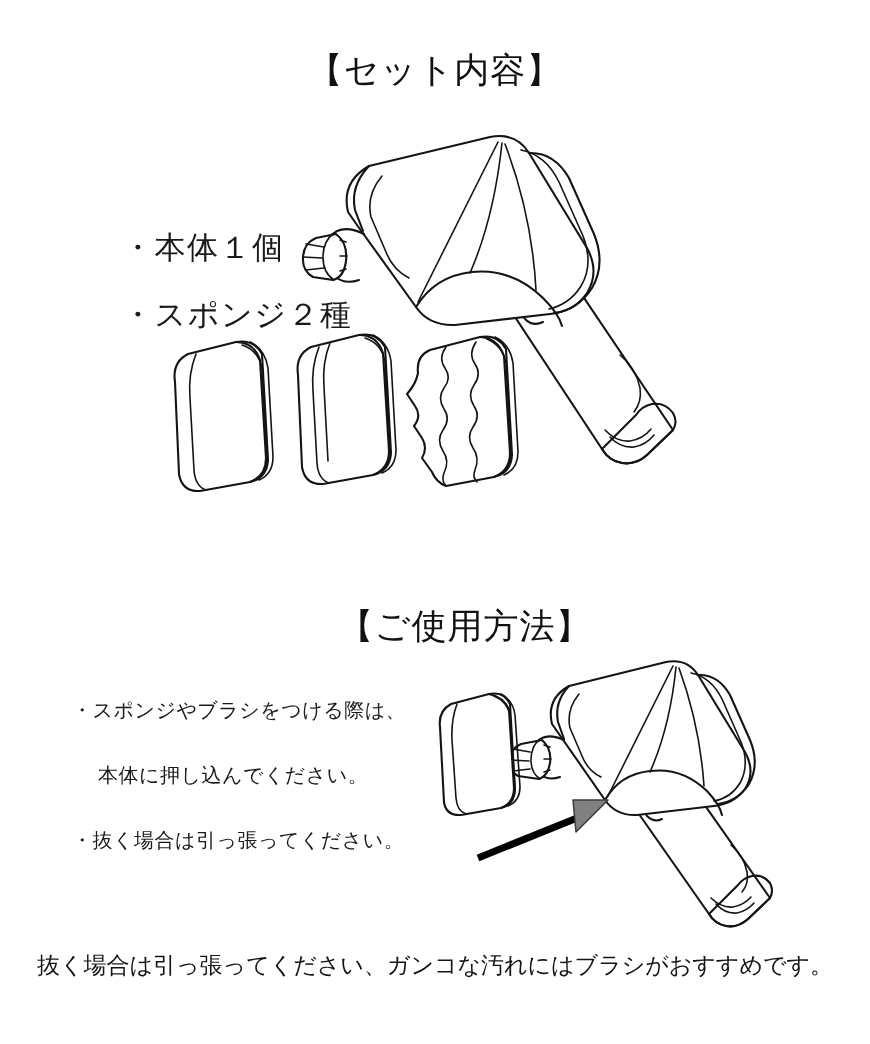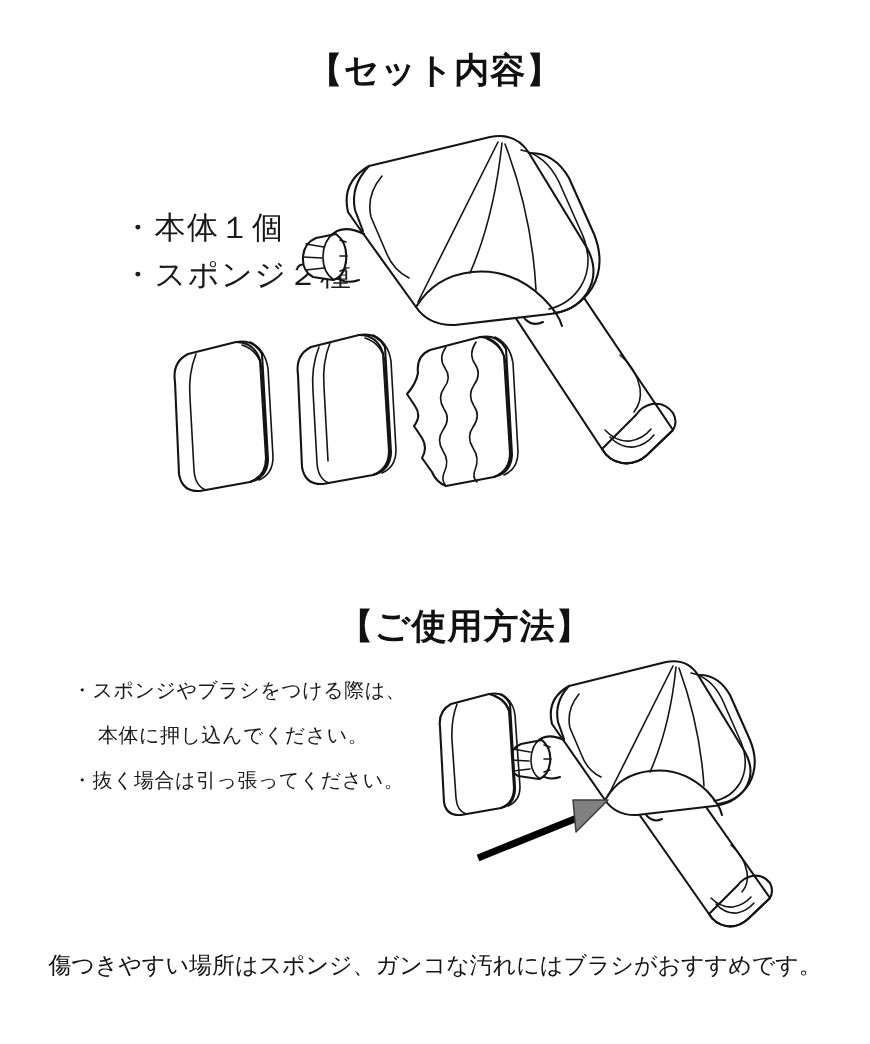--- a/index.html
+++ b/index.html
@@ -23,40 +23,41 @@
     inset: 0;
     background: #ffffff;
   }
 
   
   .heading {
     position: absolute;
     left: 0;
     width: 870px;
     text-align: center;
-    font-weight: 700;
+    font-weight: 400;
     font-size: 35px;
     letter-spacing: 1px;
     line-height: 1;
     color: #111111;
     white-space: nowrap;
   }
   #heading-set     { top: 52px; }
   #heading-usage   { top: 608px; padding-left: 30px; }
 
   
   .bullet-list {
     position: absolute;
     margin: 0;
     padding: 0;
     list-style: none;
   }
   .bullet-list li {
     white-space: nowrap;
     color: #1a1a1a;
+    margin-top: 20px;
   }
 
   #set-contents-list {
     left: 122px;
     top: 204px;
     font-size: 31px;
     line-height: 47px;
     letter-spacing: 1.5px;
   }
 
@@ -293,15 +294,15 @@
         <path class="ln-thin" d="M27,64 Q21,80 22,100 L26,158 Q27,171 36,174"></path>
       </g>
 
       <g>
         <line class="arrow-shaft" x1="48" y1="218" x2="152" y2="176" stroke="#000000"></line>
         <polygon class="arrow-head" points="178,160 146,192 143,160" fill="#808080"></polygon>
       </g>
     </svg>
   </div>
 
-  <div id="footer-note">傷つきやすい場所はスポンジ、ガンコな汚れにはブラシがおすすめです。</div>
+  <div id="footer-note">抜く場合は引っ張ってください、ガンコな汚れにはブラシがおすすめです。</div>
 
 </div>
 
 </body></html>

